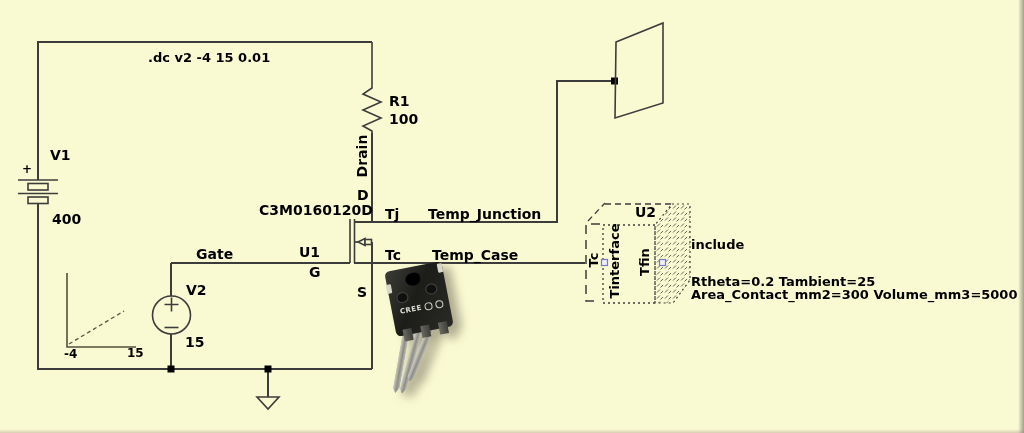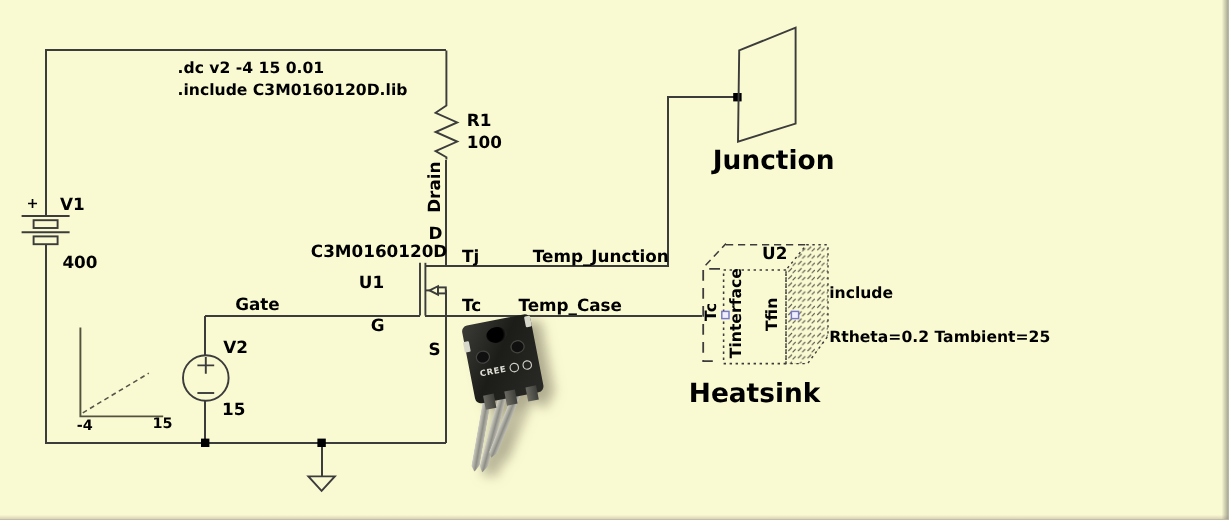--- a/index.html
+++ b/index.html
@@ -121,58 +121,56 @@
       <path d="M600,224 L586,224 L586,301 L600,301" stroke="#3C3C3C" stroke-width="1.5" fill="none" stroke-dasharray="9 6"></path>
       <rect x="603" y="225" width="52" height="78" fill="none" stroke="#3C3C3C" stroke-width="1.3" stroke-dasharray="2 3"></rect>
       <path d="M588,221 L605,203 M605,204 L672,204" stroke="#3C3C3C" stroke-width="1.3" fill="none" stroke-dasharray="6 4"></path>
       <polygon points="655,303 655,225 672,204 690,204 690,280 673,303" fill="url(#finhatch)" stroke="#3C3C3C" stroke-width="1.2" stroke-dasharray="2 3"></polygon>
       <rect x="601.5" y="259.5" width="6" height="6" fill="#eef" stroke="#7777cc" stroke-width="1.2"></rect>
       <rect x="659.5" y="259.5" width="6" height="6" fill="#eef" stroke="#7777cc" stroke-width="1.2"></rect>
     </g>
   </svg>
 
   <div class="lbl sm" style="left:148px;top:51px;">.dc v2 -4 15 0.01</div>
-  <div class="lbl sm" style="left:148px;top:69px;">.include C3M0160120D.lib</div>
 
   <div class="lbl" style="left:389px;top:94px;">R1</div>
   <div class="lbl" style="left:389px;top:112px;">100</div>
 
   <div class="lbl vert" style="left:363px;top:156px;">Drain</div>
   <div class="lbl" style="left:357px;top:188px;">D</div>
 
   <div class="lbl" style="left:259px;top:203px;">C3M0160120D</div>
-  <div class="lbl" style="left:299px;top:229px;">U1</div>
+  <div class="lbl" style="left:299px;top:245px;">U1</div>
   <div class="lbl" style="left:309px;top:265px;">G</div>
   <div class="lbl" style="left:357px;top:285px;">S</div>
   <div class="lbl" style="left:385px;top:207px;">Tj</div>
-  <div class="lbl" style="left:444px;top:207px;">Temp_Junction</div>
+  <div class="lbl" style="left:428px;top:207px;">Temp_Junction</div>
   <div class="lbl" style="left:385px;top:248px;">Tc</div>
   <div class="lbl" style="left:432px;top:248px;text-align:center;">Temp_Case</div>
 
   <div class="lbl" style="left:196px;top:247px;">Gate</div>
 
-  <div class="lbl" style="left:50px;top:164px;">V1</div>
+  <div class="lbl" style="left:50px;top:148px;">V1</div>
   <div class="lbl tiny" style="left:22px;top:163px;">+</div>
   <div class="lbl" style="left:52px;top:212px;">400</div>
 
   <div class="lbl" style="left:186px;top:283px;">V2</div>
   <div class="lbl" style="left:185px;top:335px;">15</div>
 
   <div class="lbl tiny" style="left:64px;top:348px;">-4</div>
   <div class="lbl tiny" style="left:127px;top:347px;">15</div>
 
-  <div class="lbl big" style="left:594px;top:123px;">Junction</div>
 
   <div class="lbl" style="left:635px;top:205px;">U2</div>
   <div class="lbl sm vert" style="left:594px;top:260px;">Tc</div>
   <div class="lbl sm vert" style="left:615px;top:261px;">Tinterface</div>
   <div class="lbl sm vert" style="left:645px;top:262px;">Tfin</div>
   <div class="lbl sm" style="left:691px;top:238px;">include</div>
   <div class="lbl sm" style="left:691px;top:275px;text-align:center;">Rtheta=0.2 Tambient=25</div>
-  <div class="lbl big" style="left:574px;top:317px;">Heatsink</div>
+  <div class="lbl sm" style="left:691px;top:288px;">Area_Contact_mm2=300 Volume_mm3=5000</div>
 
   <div id="photo">
     <div class="lead l1"></div>
     <div class="lead l2"></div>
     <div class="lead l3"></div>
     <div class="body">
       <div class="notch n1"></div>
       <div class="notch n2"></div>
       <div class="bighole"></div>
       <div class="hole h1"></div>

